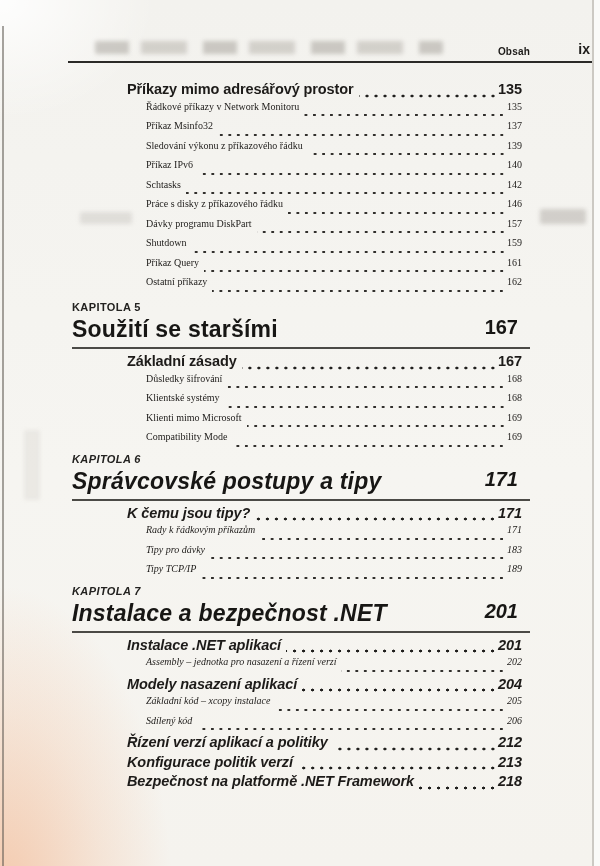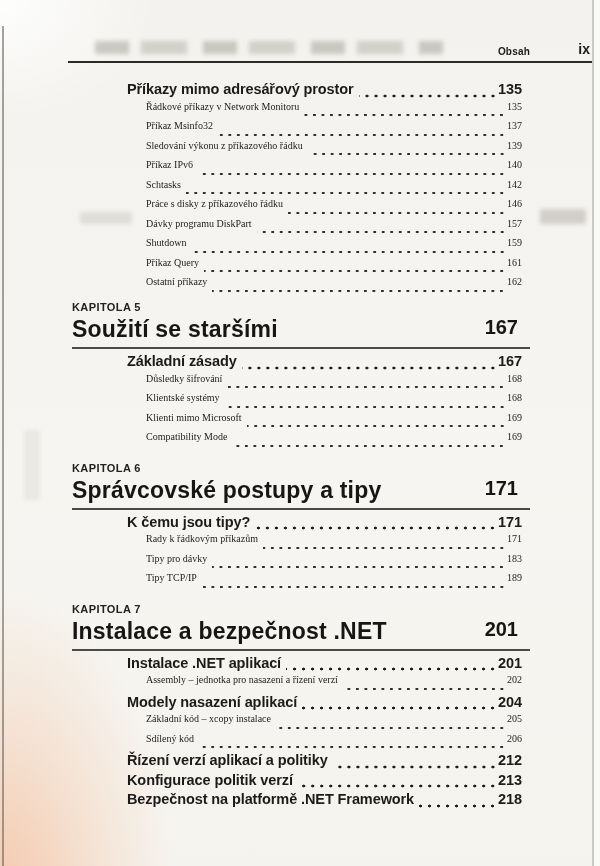--- a/index.html
+++ b/index.html
@@ -88,21 +88,21 @@
     background-repeat: repeat-x;
     background-position: right bottom;
   }
   .toc-row.level1 .leader {
     background-image: radial-gradient(circle, #201f1d 1.25px, rgba(0,0,0,0) 1.7px);
     background-size: 9px 4px;
   }
 
   
   .chapters { position: absolute; left: 72px; top: 301px; width: 458px; }
-  .chapter + .chapter { margin-top: 11px; }
+  .chapter + .chapter { margin-top: 2px; font-style: italic; }
   .kapitola {
     font-size: 11px; font-weight: bold; letter-spacing: 0.4px;
     height: 15px; color: #232220;
   }
   .chapter-title-row {
     display: flex; align-items: flex-start;
     border-bottom: 2px solid #4b4a46;
     padding-bottom: 4px;
   }
   .chapter-title {

